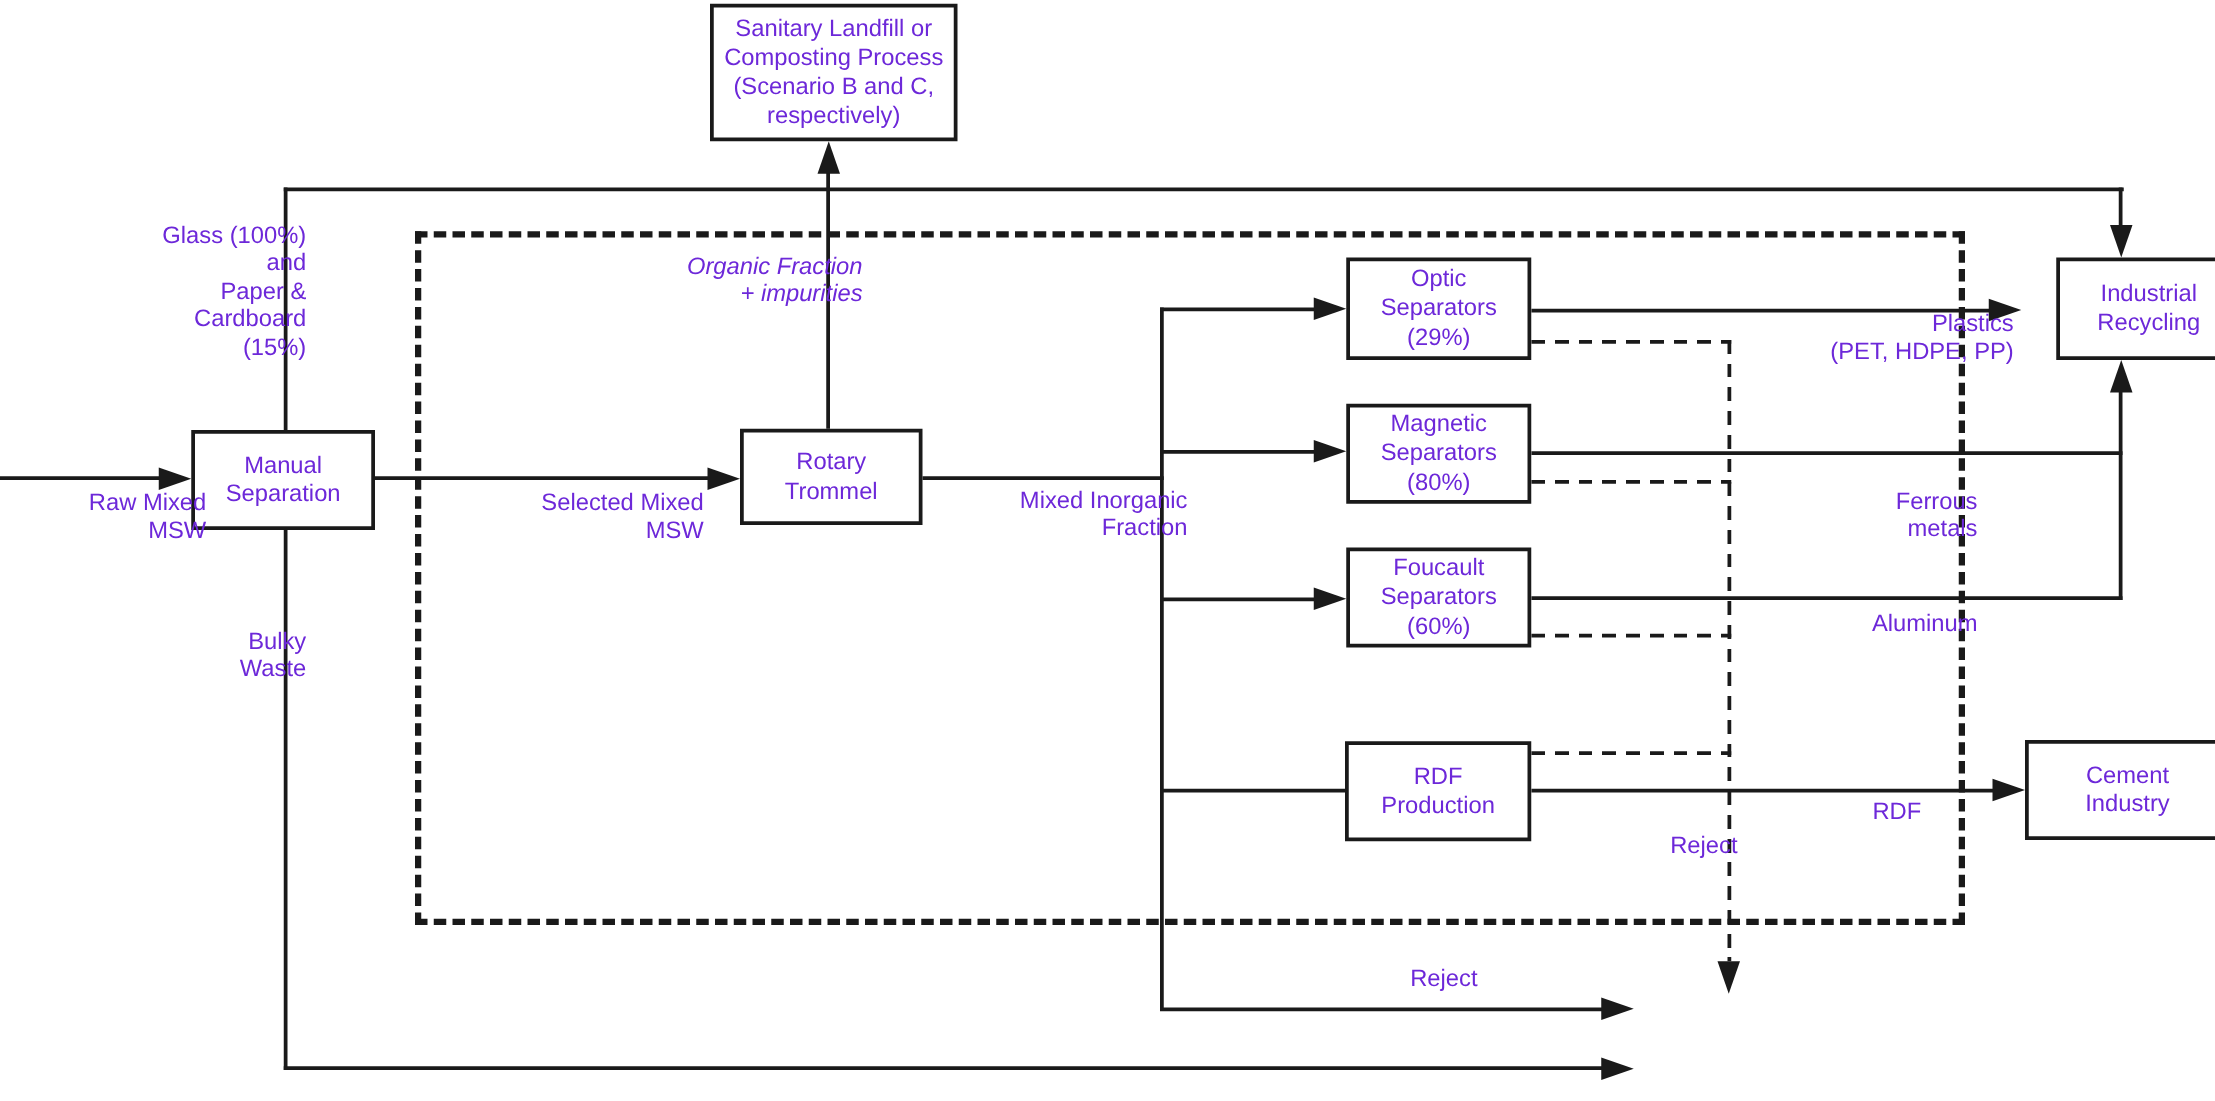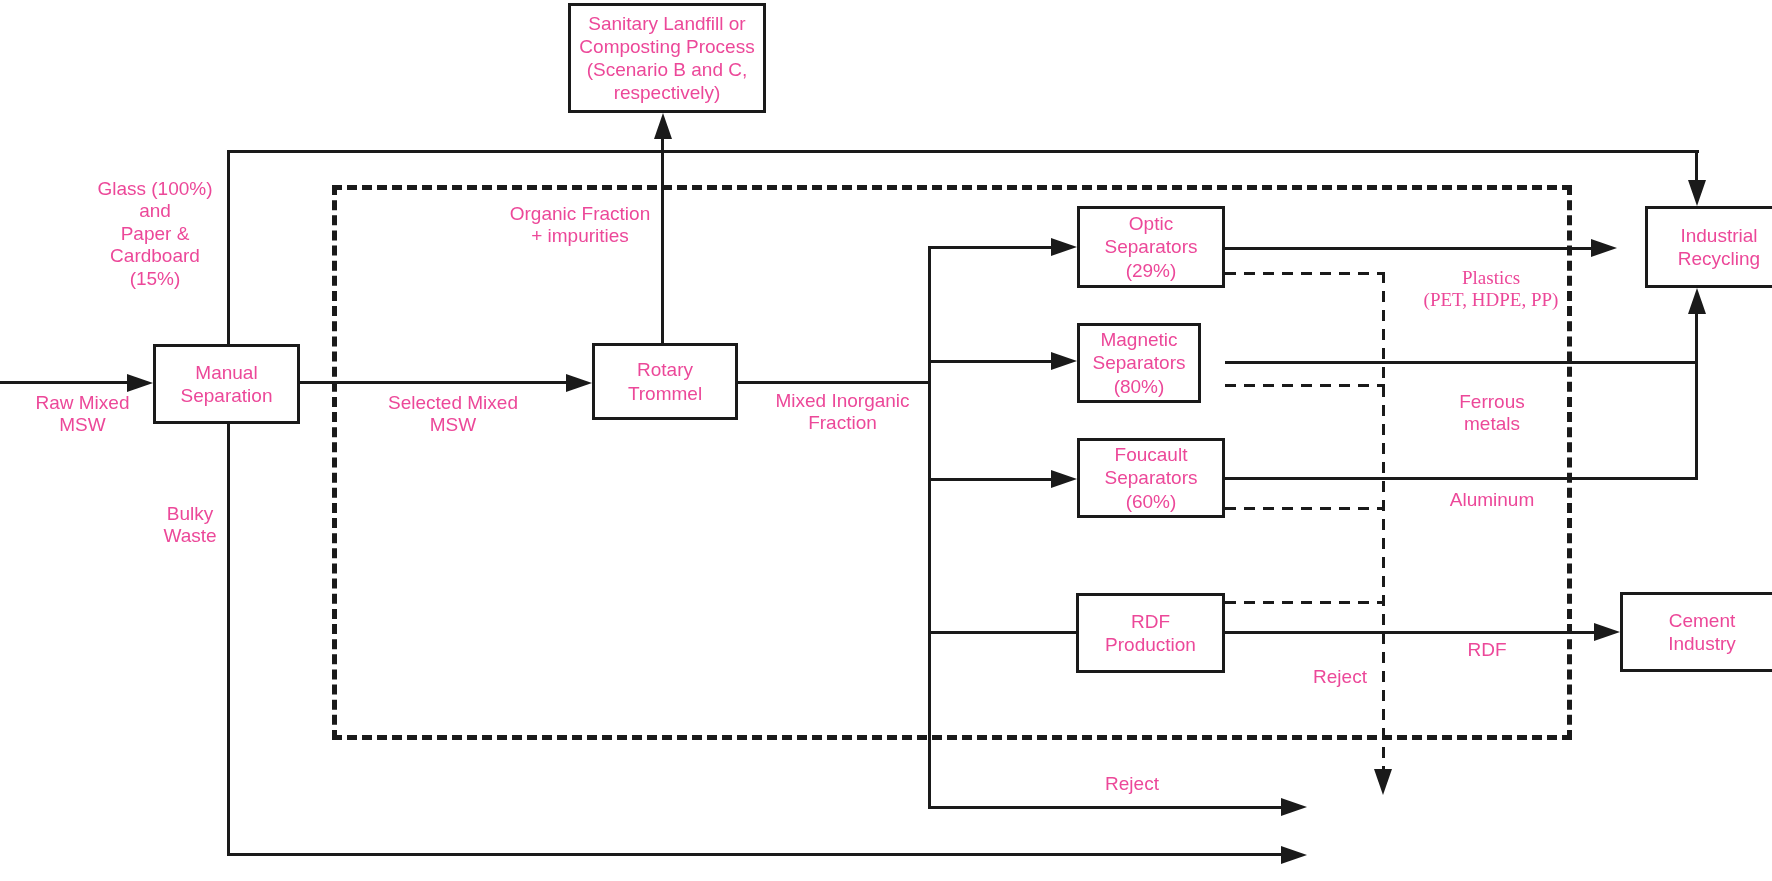--- a/index.html
+++ b/index.html
@@ -1,27 +1,27 @@
 <!DOCTYPE html>
 <html><head>
 <meta charset="utf-8">
 <style>
   html,body { margin:0; padding:0; background:#ffffff; }
   .canvas {
     position:relative; width:1772px; height:881px; background:#ffffff;
-    font-family:"Liberation Sans", sans-serif; color:#ec4899; overflow:hidden;
+    font-family:"Liberation Sans", sans-serif; color:#6d28d9; overflow:hidden;
   }
   .node {
     position:absolute; border:3px solid #1a1a1a; background:#ffffff;
     display:flex; align-items:center; justify-content:center;
     text-align:center; white-space:pre-line; font-size:19px; line-height:1.22;
     box-sizing:border-box;
   }
   .lbl {
-    position:absolute; text-align:center; white-space:pre-line;
+    position:absolute; text-align:right; white-space:pre-line;
     font-size:19px; line-height:1.18;
   }
   .h { position:absolute; height:3px; background:#1a1a1a; }
   .v { position:absolute; width:3px; background:#1a1a1a; }
   .dh { position:absolute; height:3px;
         background:repeating-linear-gradient(to right,#1a1a1a 0 11px,transparent 11px 19px); }
   .dv { position:absolute; width:3px;
         background:repeating-linear-gradient(to bottom,#1a1a1a 0 11px,transparent 11px 19px); }
   .arr { position:absolute; width:0; height:0; }
   .arr.r { border-top:9px solid transparent; border-bottom:9px solid transparent; border-left:26px solid #1a1a1a; }
@@ -81,21 +81,21 @@
 Composting Process
 (Scenario B and C,
 respectively)</div>
   <div class="node" style="left:153px; top:344px; width:147px; height:80px;">Manual
 Separation</div>
   <div class="node" style="left:592px; top:343px; width:146px; height:77px;">Rotary
 Trommel</div>
   <div class="node" style="left:1077px; top:206px; width:148px; height:82px;">Optic
 Separators
 (29%)</div>
-  <div class="node" style="left:1077px; top:323px; width:124px; height:80px;">Magnetic
+  <div class="node" style="left:1077px; top:323px; width:148px; height:80px;">Magnetic
 Separators
 (80%)</div>
   <div class="node" style="left:1077px; top:438px; width:148px; height:80px;">Foucault
 Separators
 (60%)</div>
   <div class="node" style="left:1076px; top:593px; width:149px; height:80px;">RDF
 Production</div>
   <div class="node" style="left:1617px; top:206px; width:148px; height:82px;margin-left:28px;">Industrial
 Recycling</div>
   <div class="node" style="left:1620px; top:592px; width:164px; height:80px;">Cement
@@ -105,25 +105,25 @@
 MSW</div>
   <div class="lbl" style="left:65px; top:178px; width:180px;">Glass (100%)
 and
 Paper &amp;
 Cardboard
 (15%)</div>
   <div class="lbl" style="left:135px; top:503px; width:110px;">Bulky
 Waste</div>
   <div class="lbl" style="left:343px; top:392px; width:220px;">Selected Mixed
 MSW</div>
-  <div class="lbl" style="left:470px; top:203px; width:220px;">Organic Fraction
+  <div class="lbl" style="left:470px; top:203px; width:220px;font-style:italic;">Organic Fraction
 + impurities</div>
   <div class="lbl" style="left:735px; top:390px; width:215px;">Mixed Inorganic
 Fraction</div>
-  <div class="lbl" style="left:1371px; top:267px; width:240px;font-family:Liberation Serif, serif;">Plastics
+  <div class="lbl" style="left:1371px; top:249px; width:240px;">Plastics
 (PET, HDPE, PP)</div>
   <div class="lbl" style="left:1402px; top:368px; width:180px;margin-top:23px;">Ferrous
 metals</div>
   <div class="lbl" style="left:1402px; top:489px; width:180px;">Aluminum</div>
   <div class="lbl" style="left:1437px; top:639px; width:100px;">RDF</div>
   <div class="lbl" style="left:1290px; top:666px; width:100px;">Reject</div>
   <div class="lbl" style="left:1082px; top:773px; width:100px;">Reject</div>
 
 </div>
 

